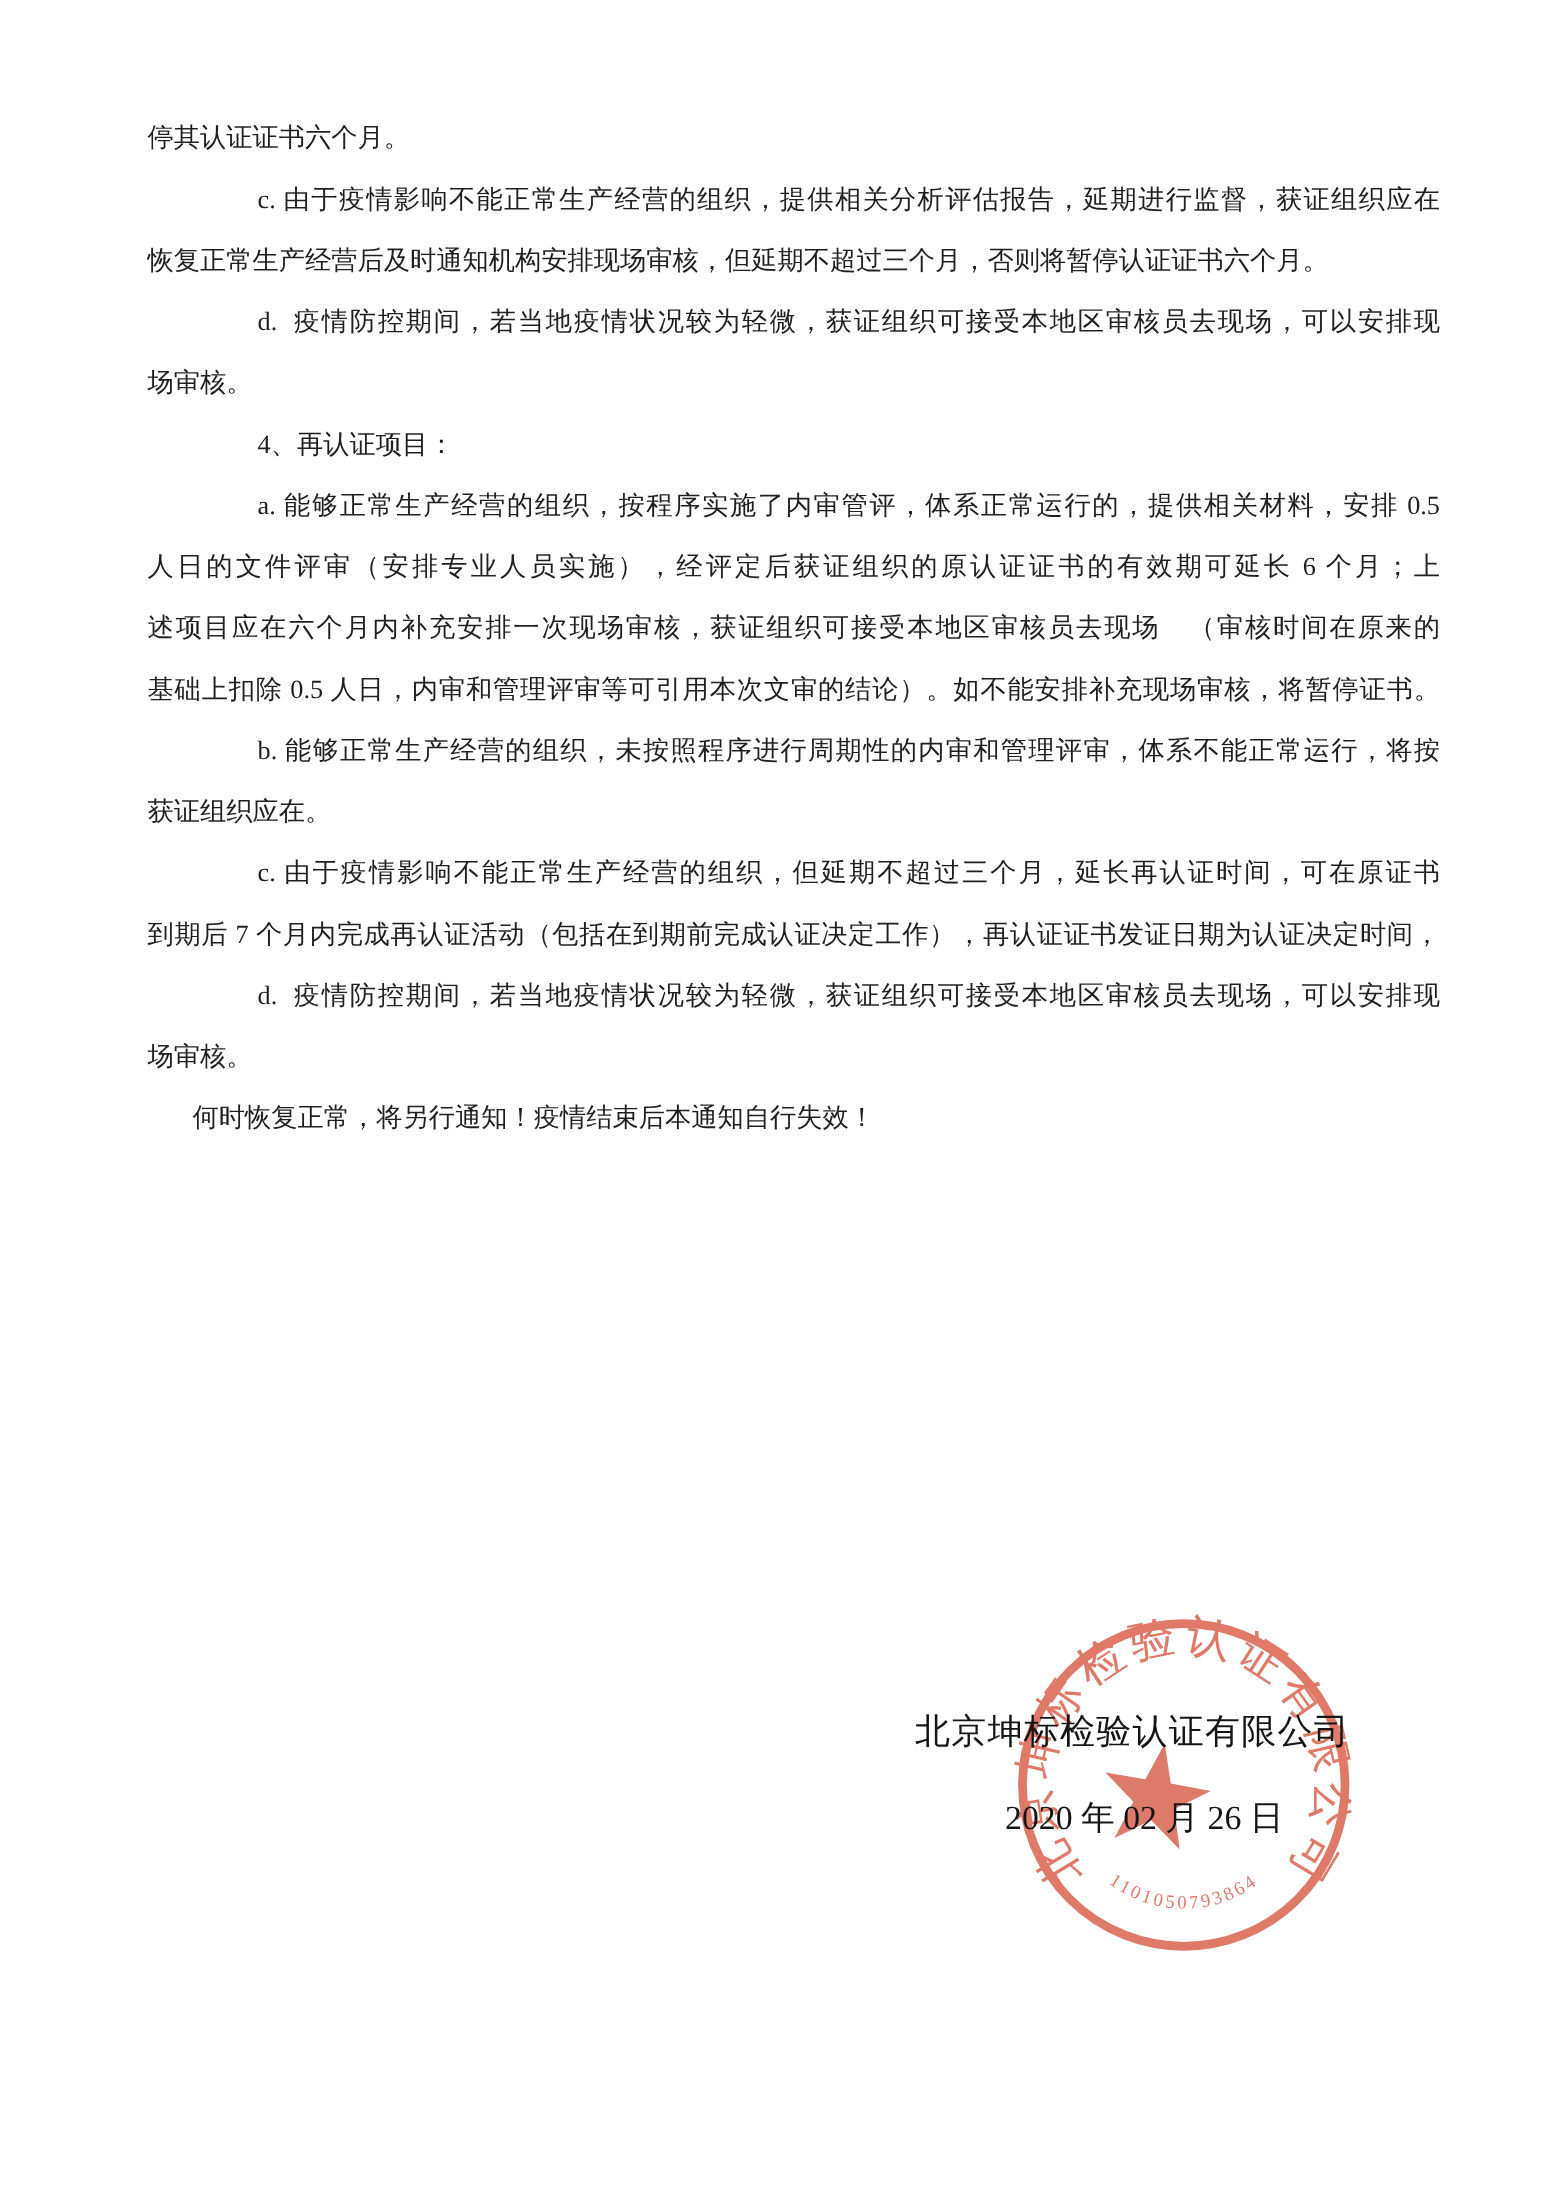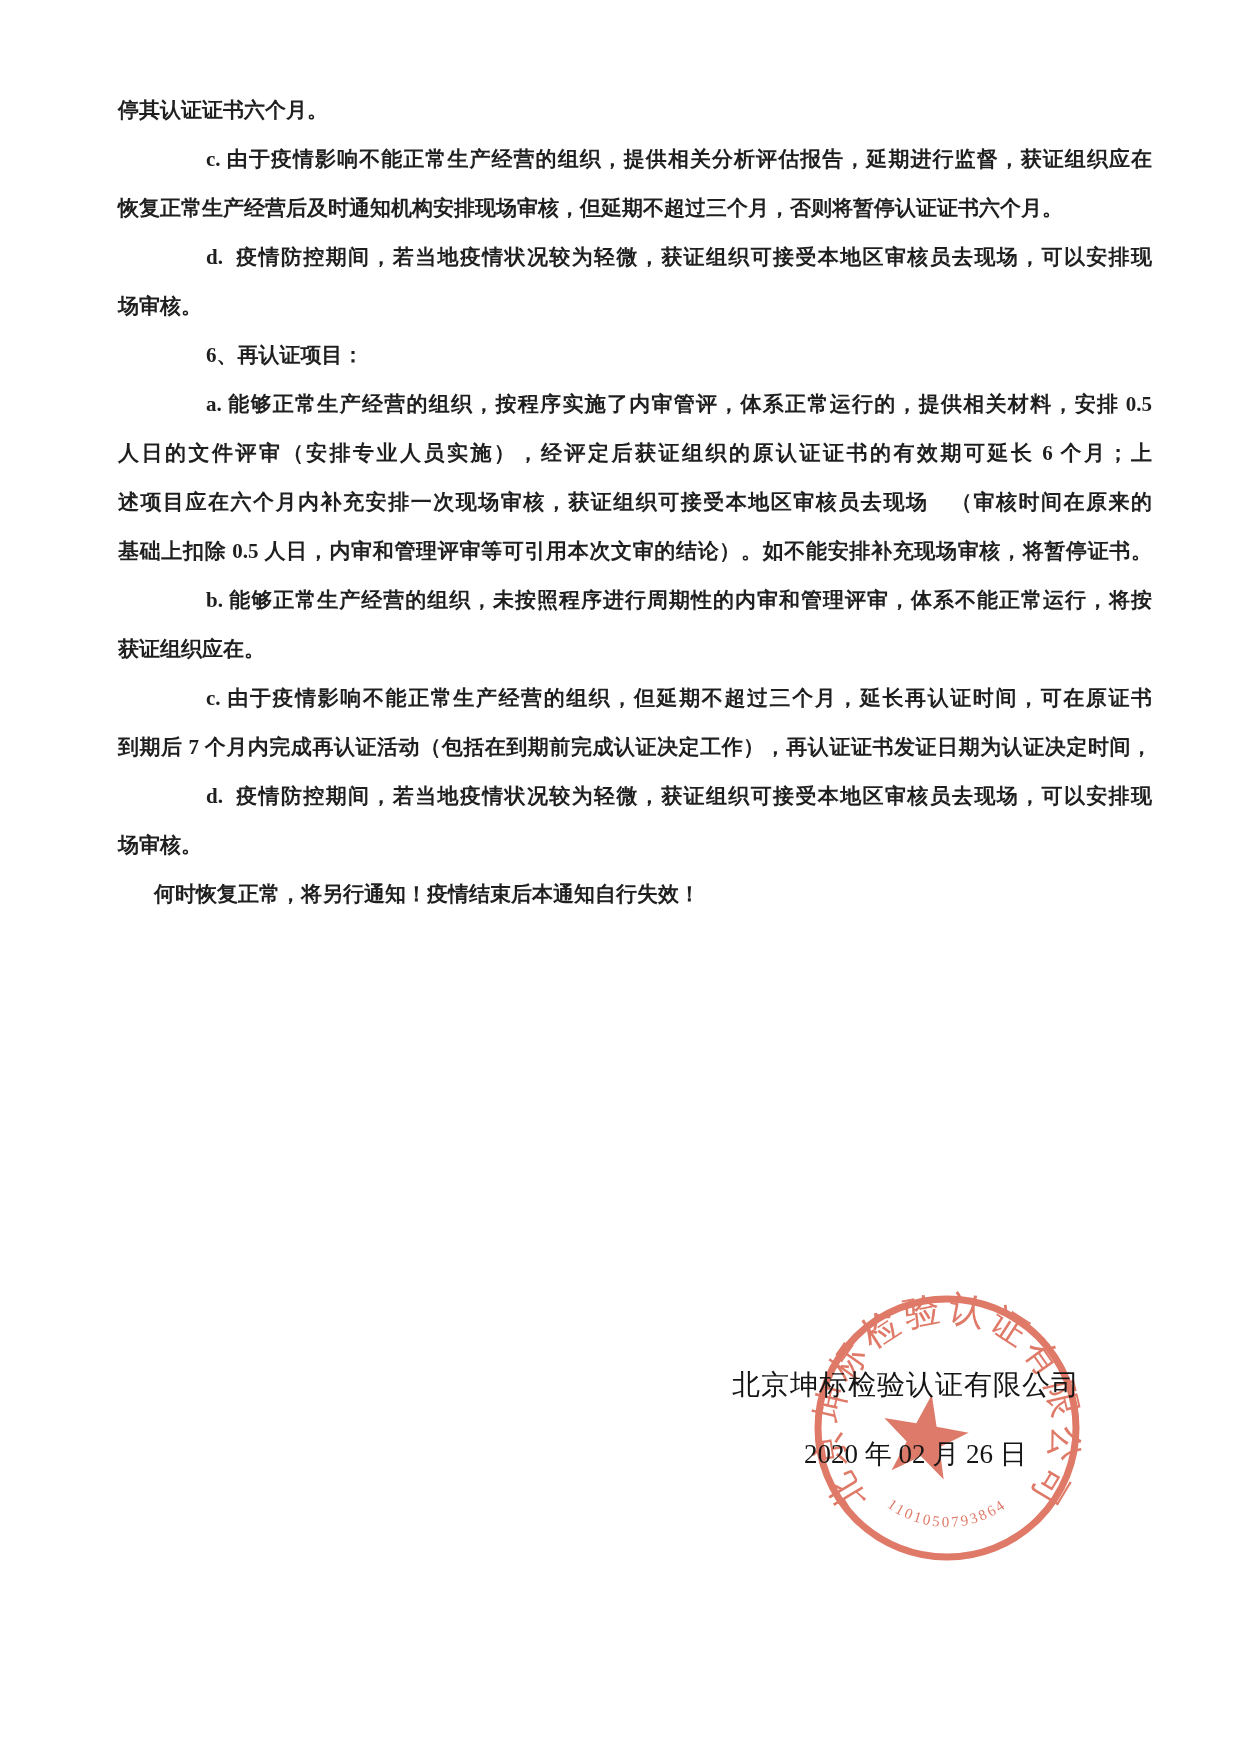--- a/index.html
+++ b/index.html
@@ -2,42 +2,42 @@
 <html><head>
 <meta charset="utf-8">
 <style>
   html,body { margin:0; padding:0; background:#ffffff; }
   .page {
     position:relative; width:1241px; height:1754px;
     background:#ffffff; overflow:hidden;
     font-family:"Liberation Serif","DejaVu Serif",serif;
     color:#1f1f1f;
   }
-  .body-text { position:absolute; left:118px; top:86px; width:1034px; font-size:21px; z-index:3;font-weight:bold; }
+  .body-text { position:absolute; left:118px; top:86px; width:1034px; font-size:21px; z-index:3; }
   .line { height:49px; line-height:49px; white-space:pre-wrap; }
   .line.justify { text-align:justify; text-justify:inter-character; text-align-last:justify; }
   .line.indent-1 { padding-left:88px; }
   .line.indent-2 { padding-left:36px; }
   .sig { position:absolute; color:#151515; z-index:4; white-space:pre; }
   .sig.company { left:732px; top:1366px; font-size:28px; letter-spacing:1px; }
   .sig.date    { left:804px; top:1436px; font-size:27px; }
   .seal-svg { position:absolute; left:800px; top:1285px; z-index:2; }
 </style>
 </head>
 <body>
 
 <div class="page">
 
   <div class="body-text">
       <div class="line indent-0">停其认证证书六个月。</div>
       <div class="line indent-1 justify">c. 由于疫情影响不能正常生产经营的组织，提供相关分析评估报告，延期进行监督，获证组织应在</div>
       <div class="line indent-0">恢复正常生产经营后及时通知机构安排现场审核，但延期不超过三个月，否则将暂停认证证书六个月。</div>
       <div class="line indent-1 justify">d.&nbsp; 疫情防控期间，若当地疫情状况较为轻微，获证组织可接受本地区审核员去现场，可以安排现</div>
       <div class="line indent-0">场审核。</div>
-      <div class="line indent-1">6、再认证项目：</div>
+      <div class="line indent-1">4、再认证项目：</div>
       <div class="line indent-1 justify">a. 能够正常生产经营的组织，按程序实施了内审管评，体系正常运行的，提供相关材料，安排 0.5</div>
       <div class="line indent-0 justify">人日的文件评审（安排专业人员实施），经评定后获证组织的原认证证书的有效期可延长 6 个月；上</div>
       <div class="line indent-0 justify">述项目应在六个月内补充安排一次现场审核，获证组织可接受本地区审核员去现场　（审核时间在原来的</div>
       <div class="line indent-0 justify">基础上扣除 0.5 人日，内审和管理评审等可引用本次文审的结论）。如不能安排补充现场审核，将暂停证书。</div>
       <div class="line indent-1 justify">b. 能够正常生产经营的组织，未按照程序进行周期性的内审和管理评审，体系不能正常运行，将按</div>
       <div class="line indent-0">获证组织应在。</div>
       <div class="line indent-1 justify">c. 由于疫情影响不能正常生产经营的组织，但延期不超过三个月，延长再认证时间，可在原证书</div>
       <div class="line indent-0 justify">到期后 7 个月内完成再认证活动（包括在到期前完成认证决定工作），再认证证书发证日期为认证决定时间，</div>
       <div class="line indent-1 justify">d.&nbsp; 疫情防控期间，若当地疫情状况较为轻微，获证组织可接受本地区审核员去现场，可以安排现</div>
       <div class="line indent-0">场审核。</div>

